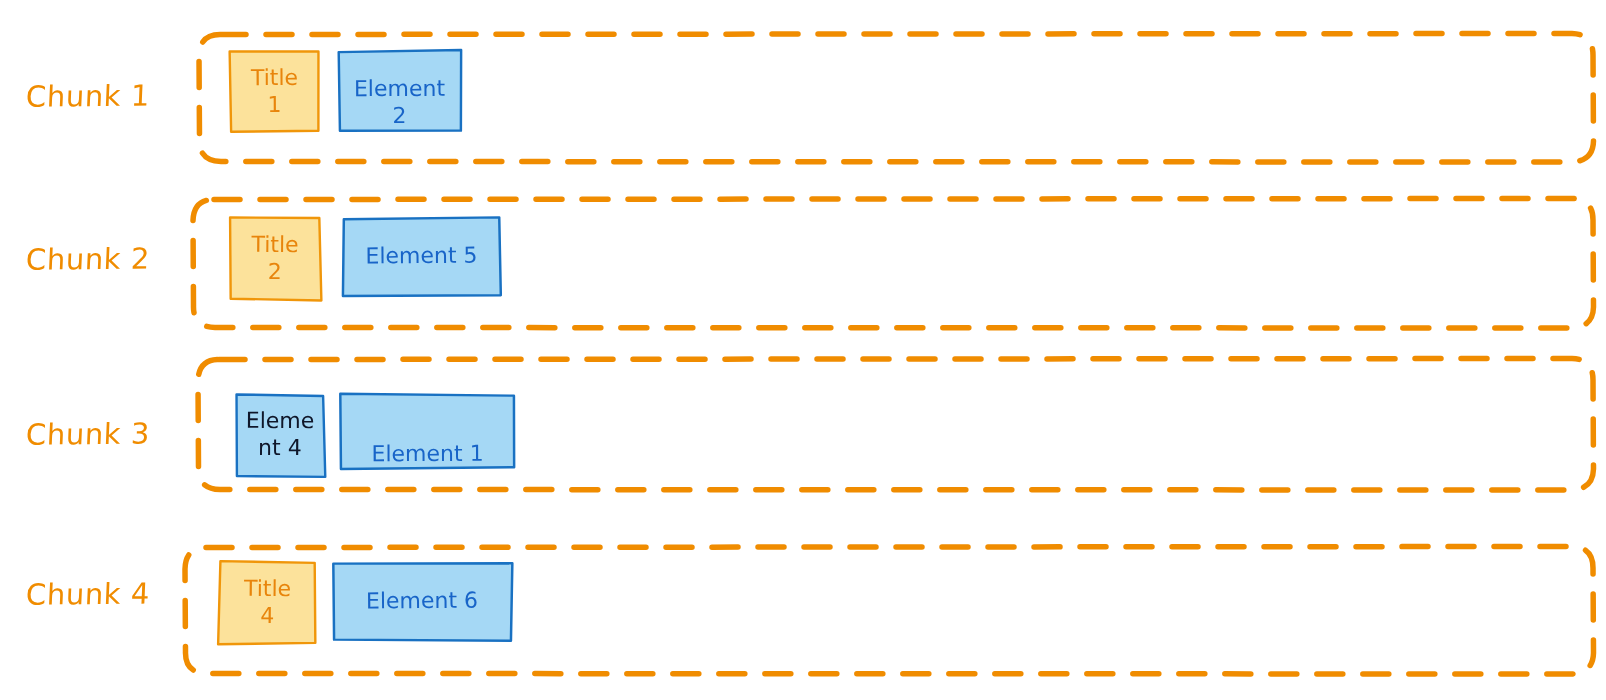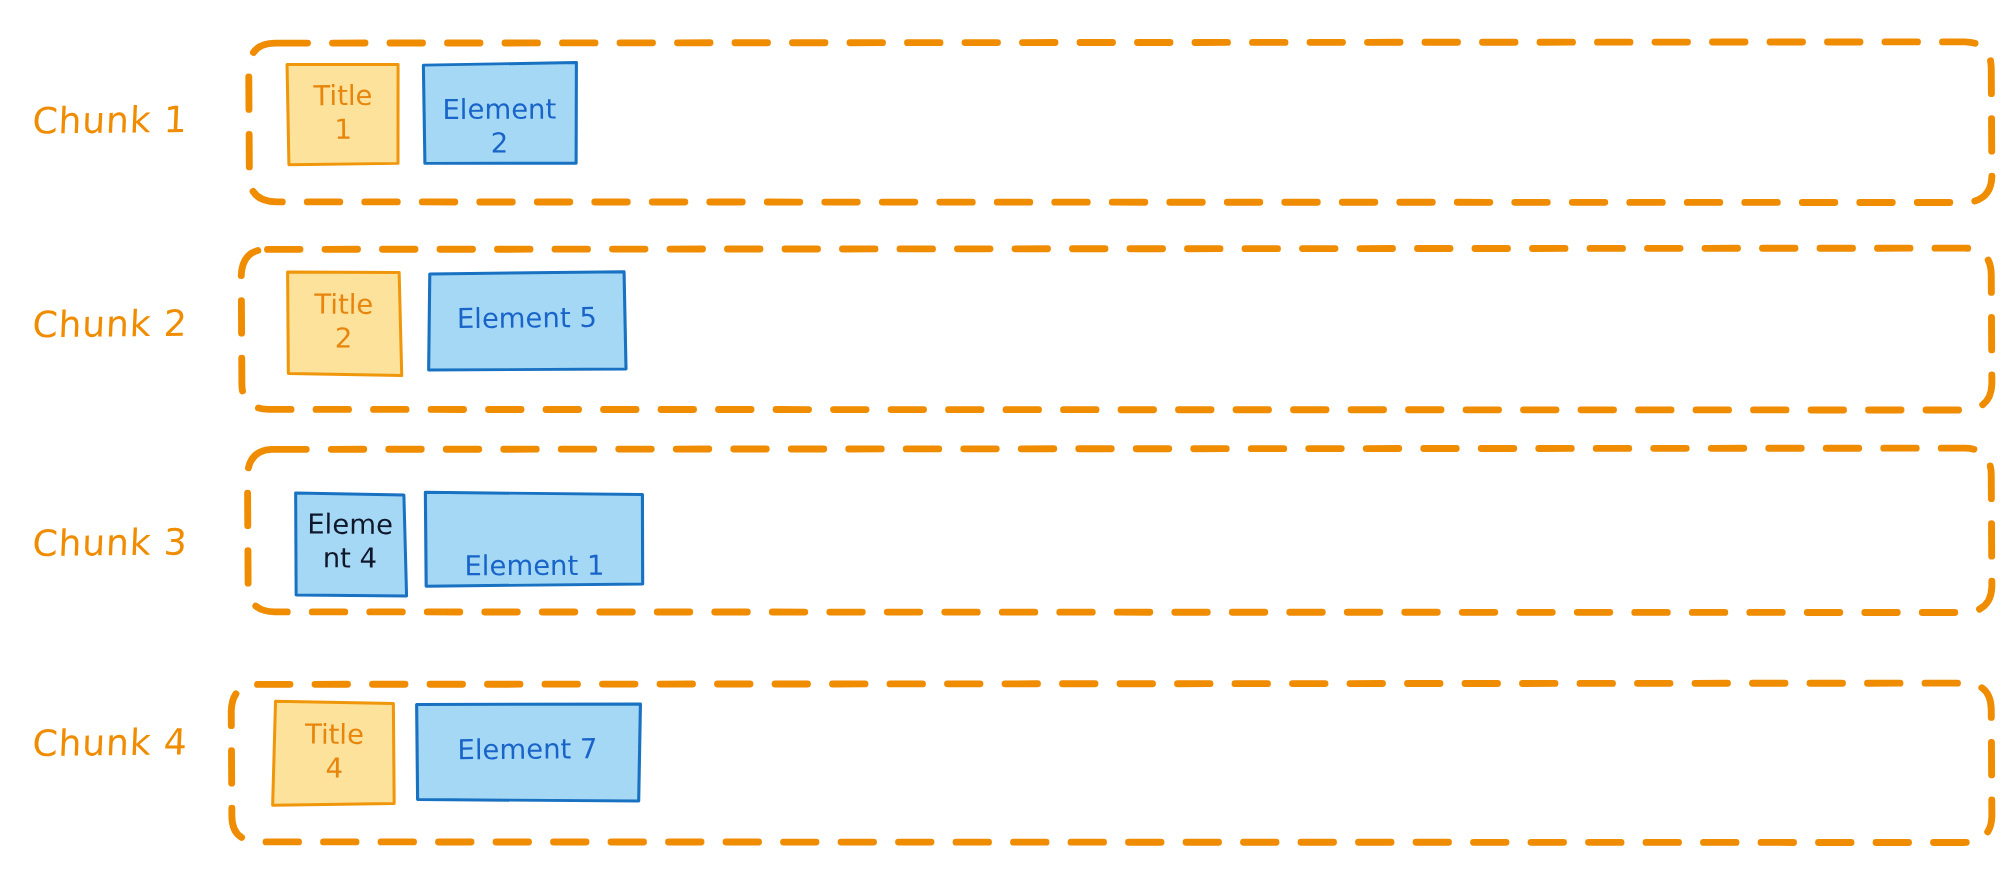--- a/index.html
+++ b/index.html
@@ -166,17 +166,17 @@
         </svg>
         <div class="chunk-items" style="left: 34px; top: 14px;">
           <div class="node title w4" style="width: 103px; height: 88px; margin-left: 0px; color: rgb(232, 133, 12);"><svg viewBox="0 0 111 96" preserveAspectRatio="none">
               <path d="M 4.409795473194936 2.6701936390658374 L 106.01815630171913 3.7718958549201487 L 107.3905320659047 91.04377749536653 L 2.6355027728248386 93.4190656777937 Z" fill="#fce29b" stroke="none"></path>
               <path d="M 4.409795473194936 2.6701936390658374 L 106.01815630171913 3.7718958549201487 L 107.3905320659047 91.04377749536653 L 2.6355027728248386 93.4190656777937 Z" fill="none" stroke="#f0960a" stroke-width="2.6" stroke-linejoin="round" stroke-linecap="round"></path>
             </svg><span class="node-text">Title
 4</span></div>
           <div class="node element w5" style="width: 186px; height: 85px; margin-left: 10px; color: rgb(24, 100, 200);"><svg viewBox="0 0 194 93" preserveAspectRatio="none">
               <path d="M 4.850725669390522 4.240348534658551 L 191.57655939119869 5.513030643807724 L 189.41651432368235 90.28565730155097 L 4.95247752025025 87.41172758848407 Z" fill="#a5d8f5" stroke="none"></path>
               <path d="M 4.850725669390522 4.240348534658551 L 191.57655939119869 5.513030643807724 L 189.41651432368235 90.28565730155097 L 4.95247752025025 87.41172758848407 Z" fill="none" stroke="#1971c2" stroke-width="2.6" stroke-linejoin="round" stroke-linecap="round"></path>
-            </svg><span class="node-text">Element 7</span></div>
+            </svg><span class="node-text">Element 6</span></div>
         </div>
       </div>
     </div>
   </div>
 
 </body></html>

